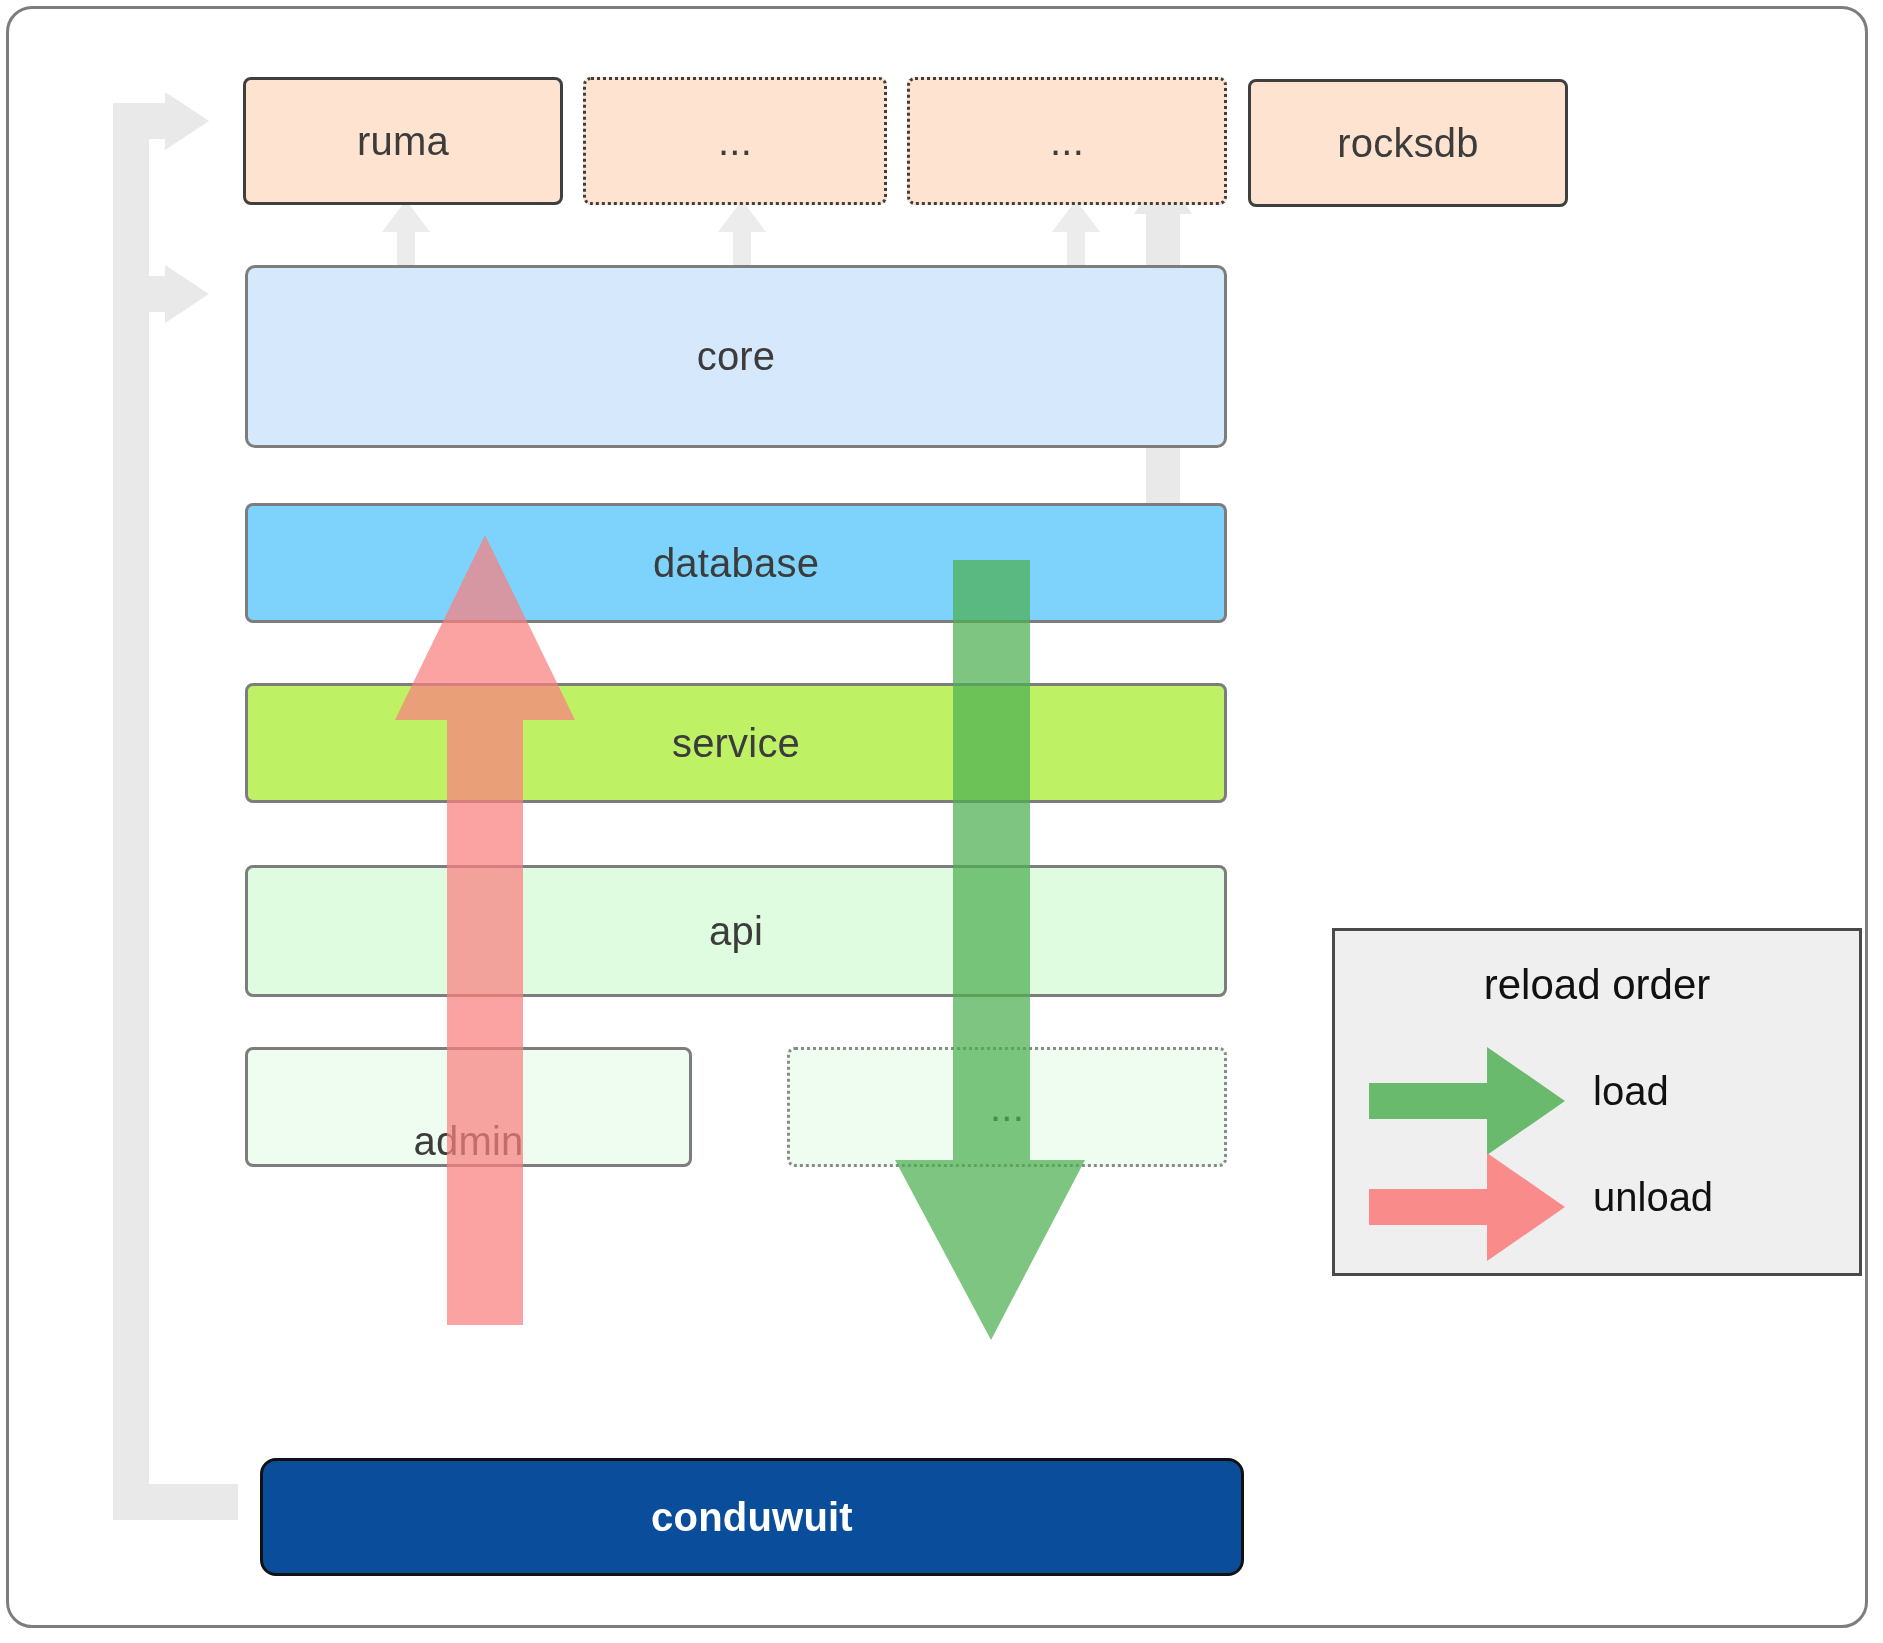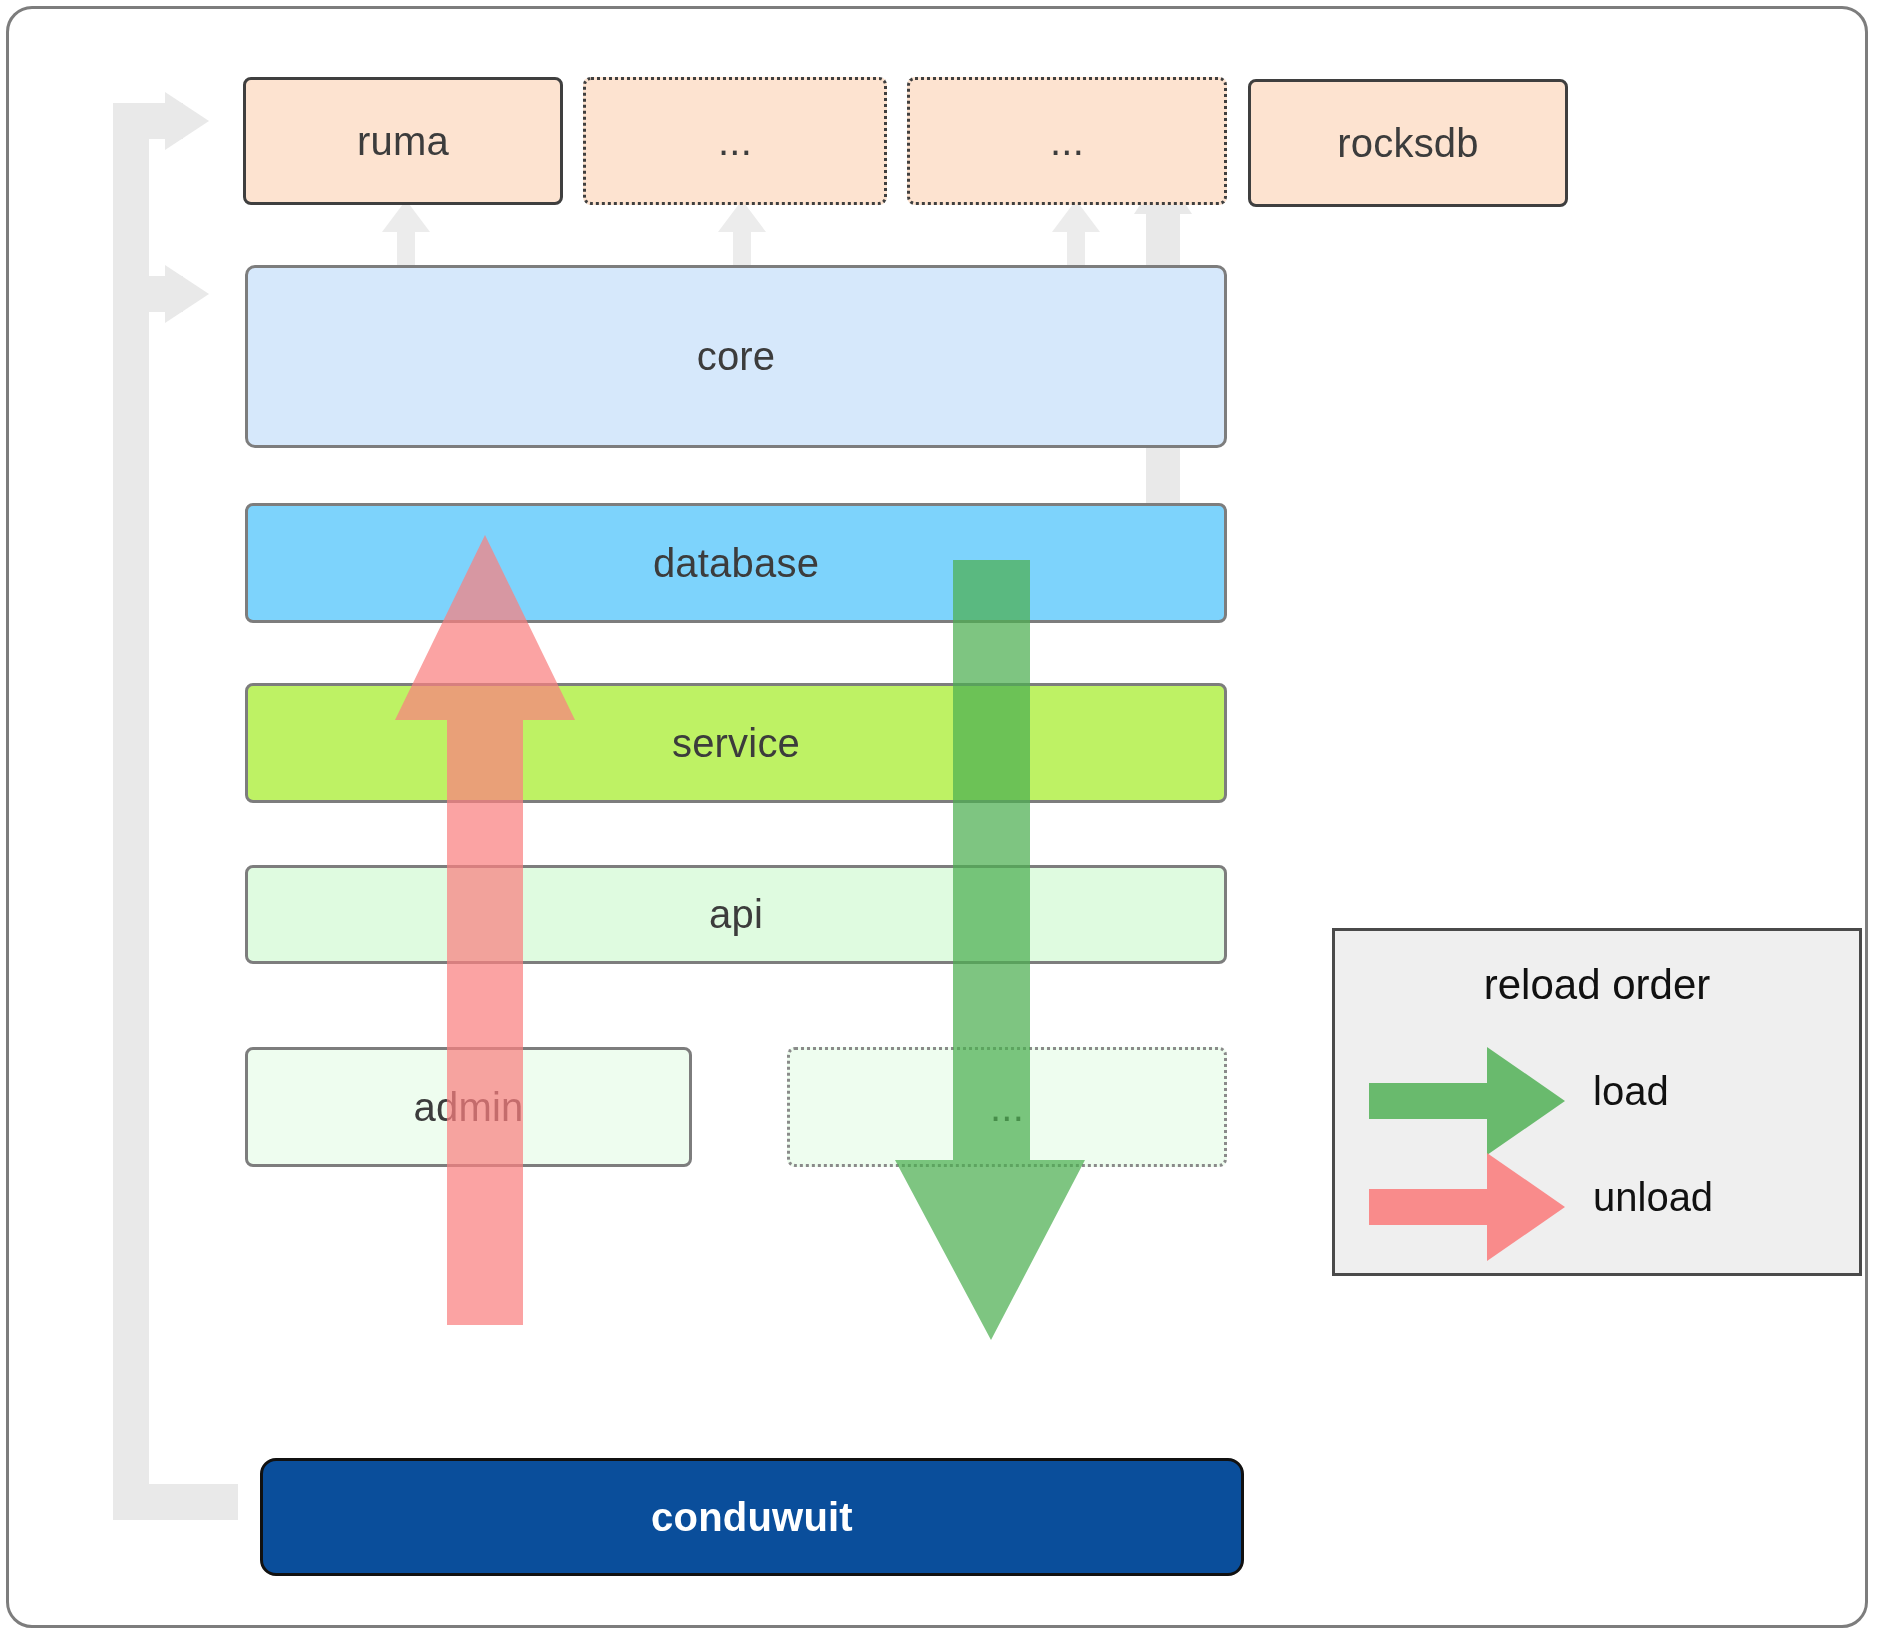--- a/index.html
+++ b/index.html
@@ -70,20 +70,21 @@
   }
 
   .node.api {
     background: #dffbe0;
     border: 3px solid #7d7d7d;
   }
 
   .node.admin {
     background: #eefdef;
     border: 3px solid #7d7d7d;
+    align-items: flex-end;
   }
 
   .node.ellipsis-low {
     background: #eefdef;
     border: 3px dotted #8a8a8a;
   }
 
   .node.router {
     background: #ffffff;
     border: 2px solid #8a8a8a;
@@ -220,21 +221,21 @@
   </div>
 
   <div class="node database" style="left:245px; top:503px; width:982px; height:120px;">
     <span class="label">database</span>
   </div>
 
   <div class="node service" style="left:245px; top:683px; width:982px; height:120px;">
     <span class="label">service</span>
   </div>
 
-  <div class="node api" style="left:245px; top:865px; width:982px; height:99px;">
+  <div class="node api" style="left:245px; top:865px; width:982px; height:132px;">
     <span class="label">api</span>
   </div>
 
   <div class="node admin" style="left:245px; top:1047px; width:447px; height:120px;">
     <span class="label">admin</span>
   </div>
 
   <div class="node ellipsis-low" style="left:787px; top:1047px; width:440px; height:120px;">
     <span class="label">...</span>
   </div>

